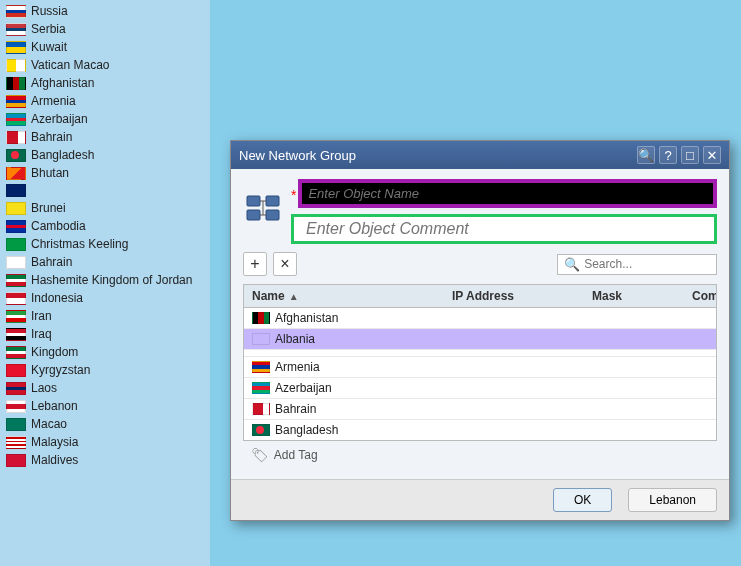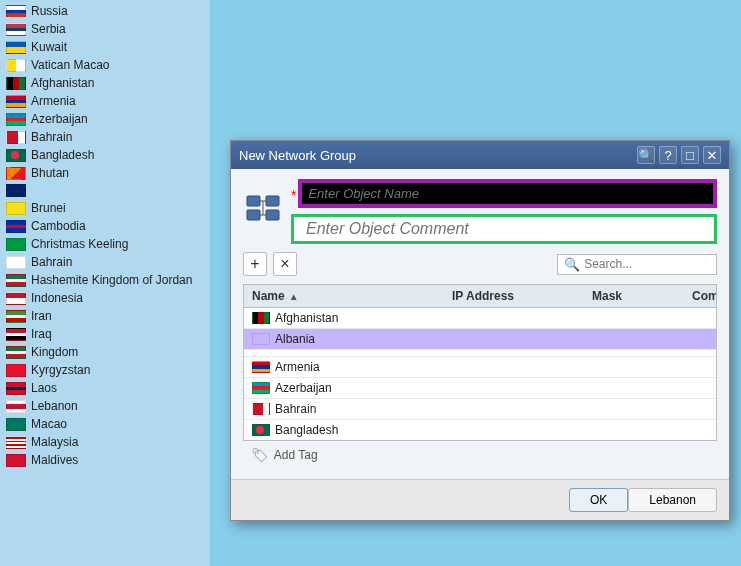--- a/index.html
+++ b/index.html
@@ -270,21 +270,21 @@
     .add-tag-icon {
       color: #888;
       font-size: 14px;
     }
 
     .dialog-footer {
       padding: 8px 12px;
       background: #e8e8e8;
       display: flex;
       justify-content: flex-end;
-      gap: 0;
+      gap: 16px;
       border-top: 1px solid #ccc;
     }
     .footer-btn {
       padding: 4px 20px;
       font-size: 12px;
       border: 1px solid #bbb;
       background: #f5f5f5;
       cursor: pointer;
       border-radius: 3px;
     }

